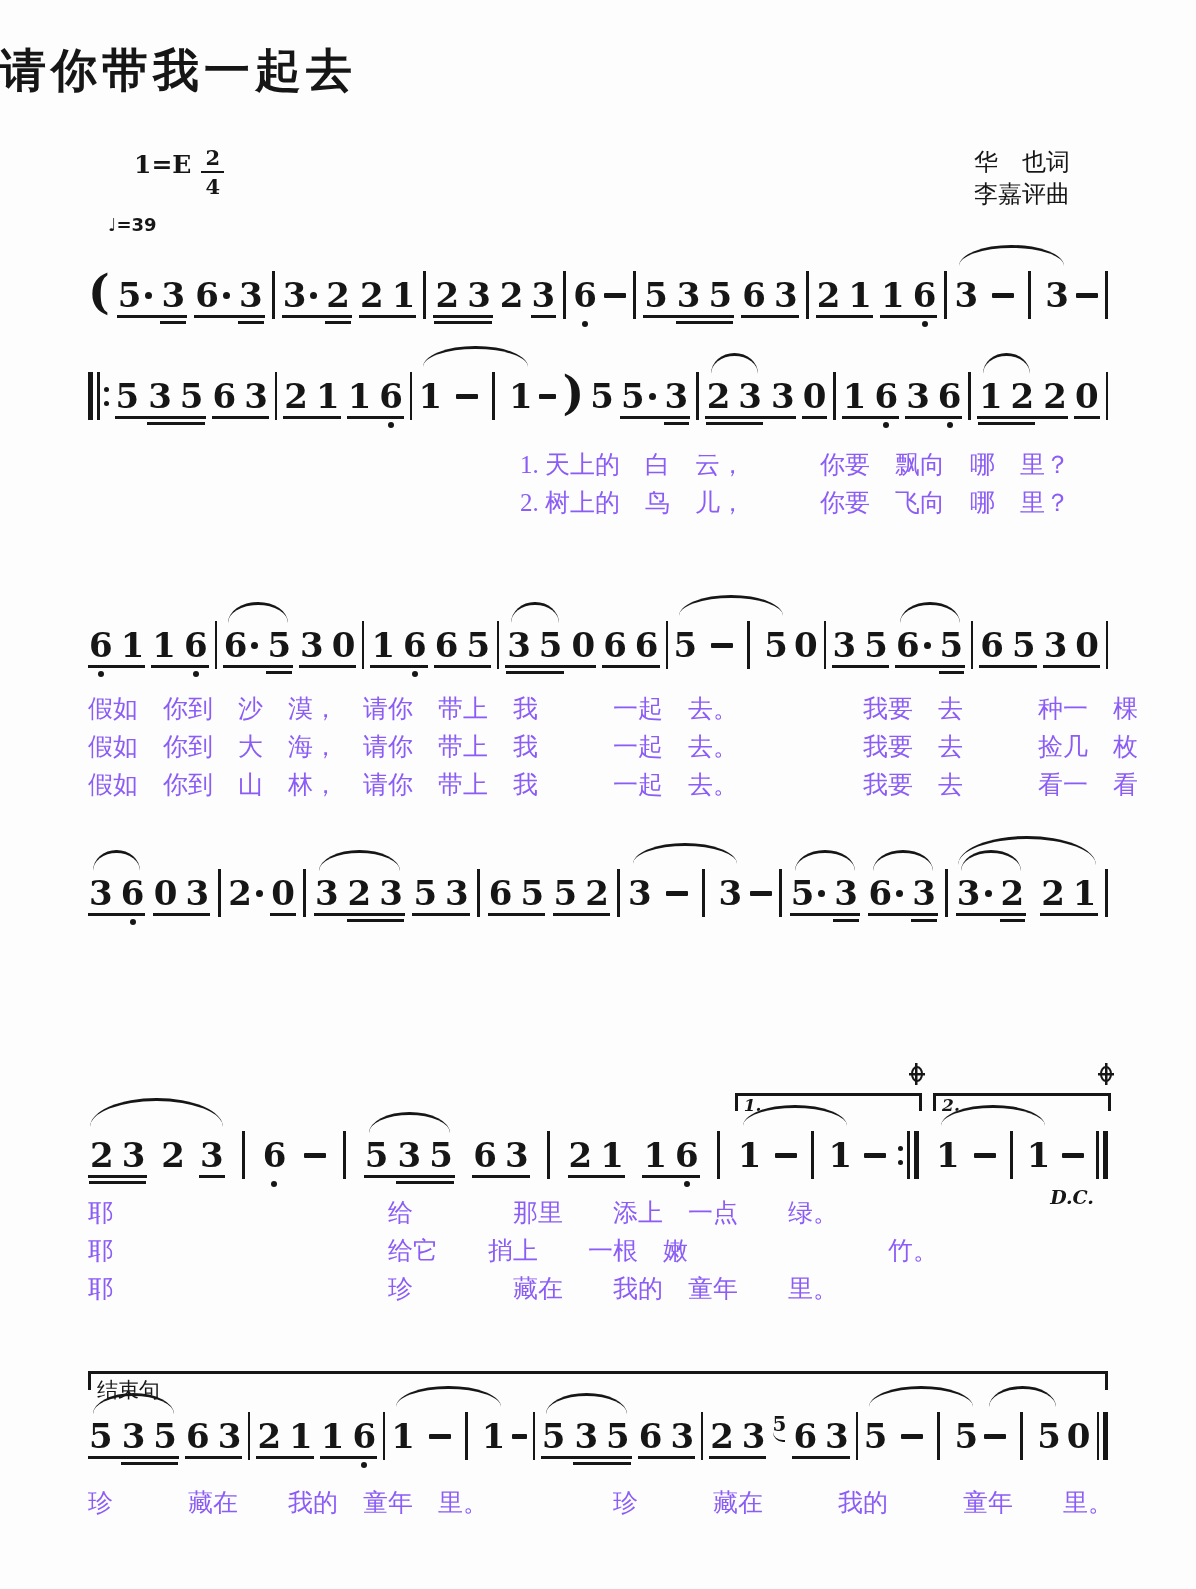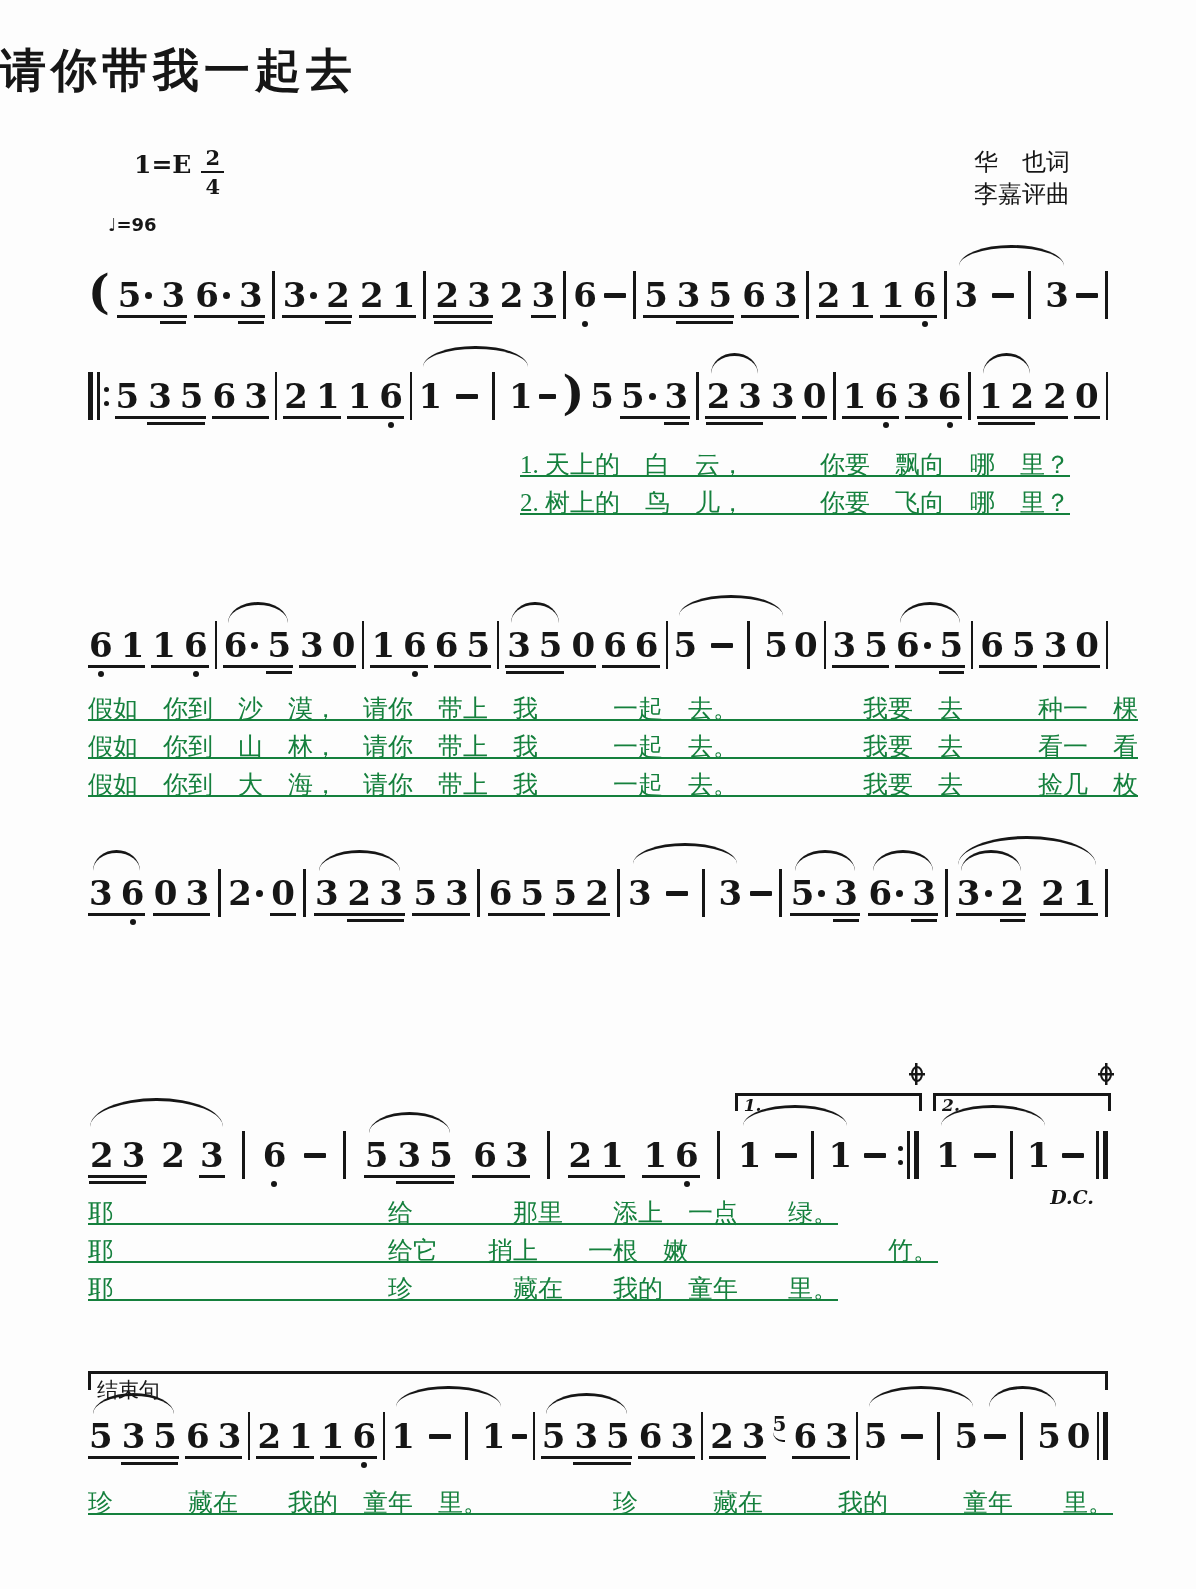--- a/index.html
+++ b/index.html
@@ -46,21 +46,21 @@
                  border:3px solid #161616;border-bottom:none;}
   .vlabel{position:absolute;top:-36px;left:6px;font:italic 700 17px "DejaVu Serif",serif;}
   .coda{position:absolute;top:-68px;right:-6px;width:16px;height:22px;}
   .coda::before{content:"";position:absolute;left:2px;right:2px;top:3px;bottom:3px;
                 border:2.5px solid #161616;border-radius:50%;}
   .coda::after{content:"";position:absolute;inset:0;
      background:linear-gradient(#161616,#161616) center/2.5px 100% no-repeat,
                 linear-gradient(#161616,#161616) center/100% 2.5px no-repeat;}
 
   .lyrblock{position:absolute;left:0;right:0;}
-  .lyr{white-space:pre;font:400 25px "Liberation Serif",serif;line-height:38px;color:#15803d;text-decoration:underline;}
+  .lyr{white-space:pre;font:400 25px "Liberation Serif",serif;line-height:38px;color:#8b5cf6;}
   .lb2{top:446px}.lb3{top:690px}.lb4{top:936px}.lb5{top:1194px}.lb6{top:1484px}
   .indent .lyr{padding-left:432px;}
   .dc{position:absolute;right:14px;top:1186px;font:italic 900 19px "DejaVu Serif",serif;text-align:right;}
   .endwrap{position:absolute;left:0;right:0;top:1371px;}
   .endwrap::before{content:"";position:absolute;left:0;right:0;top:0;height:16px;
                    border:3px solid #161616;border-bottom:none;}
   .endlabel{position:absolute;left:9px;top:5px;font:400 21px "Liberation Serif",serif;text-align:right;}
   .endwrap .noterow{position:relative;margin-top:36px;}
 </style>
 </head>
@@ -74,21 +74,21 @@
       <span>1=E</span>
       <span class="ts">
         <span class="tn">2</span>
         <span class="td">4</span>
       </span>
     </div>
     <div class="credits">
       <div>华　也词</div>
       <div>李嘉评曲</div>
     </div>
-    <div class="tempo">♩=96</div>
+    <div class="tempo">♩=39</div>
 
     <div class="noterow r1">
         <span class="paren">(</span>
         <span class="u">
           <span class="note">5<span class="da"></span></span>
           <span class="u">
             <span class="note">3</span>
           </span>
         </span>
         <span class="u">
@@ -313,22 +313,22 @@
           <span class="note">5</span>
         </span>
         <span class="u">
           <span class="note">3</span>
           <span class="note">0</span>
         </span>
         <span class="bar" style="width: 3px;"></span>
       </div>
     <div class="lyrblock lb3">
       <div class="lyr">假如　你到　沙　漠，　请你　带上　我　　　一起　去。　　　　　我要　去　　　种一　棵</div>
+      <div class="lyr">假如　你到　大　海，　请你　带上　我　　　一起　去。　　　　　我要　去　　　捡几　枚</div>
       <div class="lyr">假如　你到　山　林，　请你　带上　我　　　一起　去。　　　　　我要　去　　　看一　看</div>
-      <div class="lyr">假如　你到　大　海，　请你　带上　我　　　一起　去。　　　　　我要　去　　　捡几　枚</div>
     </div>
 
     <div class="noterow r4">
         <span class="s">
           <span class="u">
             <span class="note">3</span>
             <span class="note db">6</span>
           </span>
         </span>
         <span class="u">

